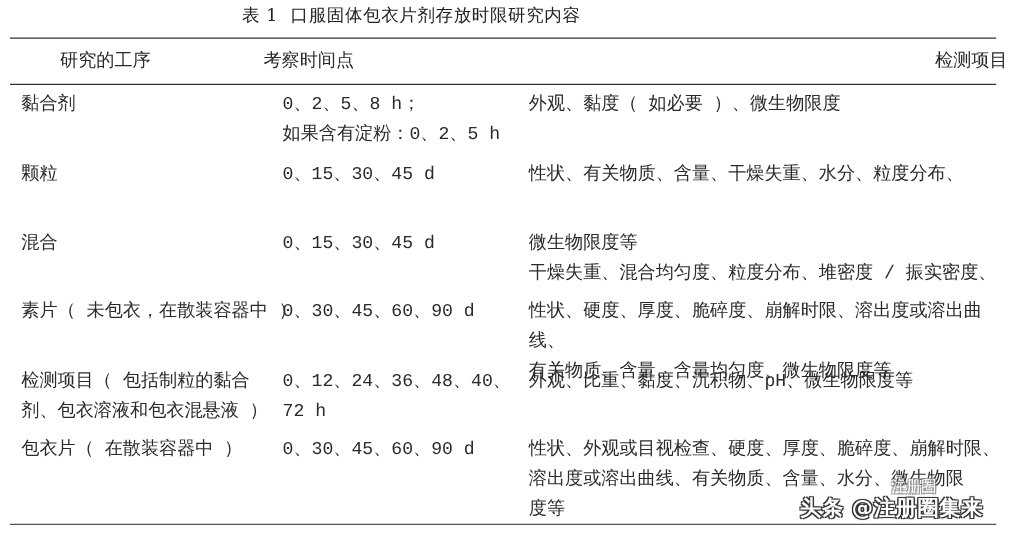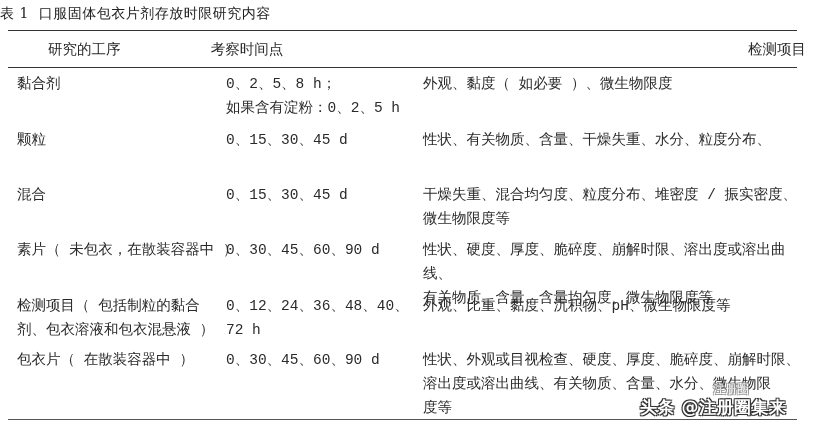--- a/index.html
+++ b/index.html
@@ -13,21 +13,21 @@
       position: relative;
       overflow: hidden;
       font-family: "DejaVu Serif", "Liberation Serif", serif;
       color: #2a2a2a;
     }
     .caption {
       position: absolute;
       top: 4px;
       left: 0;
       width: 658px;
-      text-align: left;
+      text-align: center;
       font-size: 14px;
       line-height: 18px;
       color: #222;
       letter-spacing: 0.5px;
     }
     .caption .num { margin-right: 10px; }
     .rule {
       position: absolute;
       left: 8px;
       width: 789px;
@@ -136,22 +136,22 @@
 </div>
 
 <div class="row" style="top:183px;">
   <div class="cell c1">
     <span class="line">混合</span>
   </div>
   <div class="cell c2">
     <span class="line">0、15、30、45 d</span>
   </div>
   <div class="cell c3">
+    <span class="line">微生物限度等</span>
     <span class="line">干燥失重、混合均匀度、粒度分布、堆密度 / 振实密度、</span>
-    <span class="line">微生物限度等</span>
   </div>
 </div>
 
 <div class="row" style="top:238px;">
   <div class="cell c1" style="white-space:nowrap;">
     <span class="line">素片（ 未包衣，在散装容器中 ）</span>
   </div>
   <div class="cell c2">
     <span class="line">0、30、45、60、90 d</span>
   </div>

